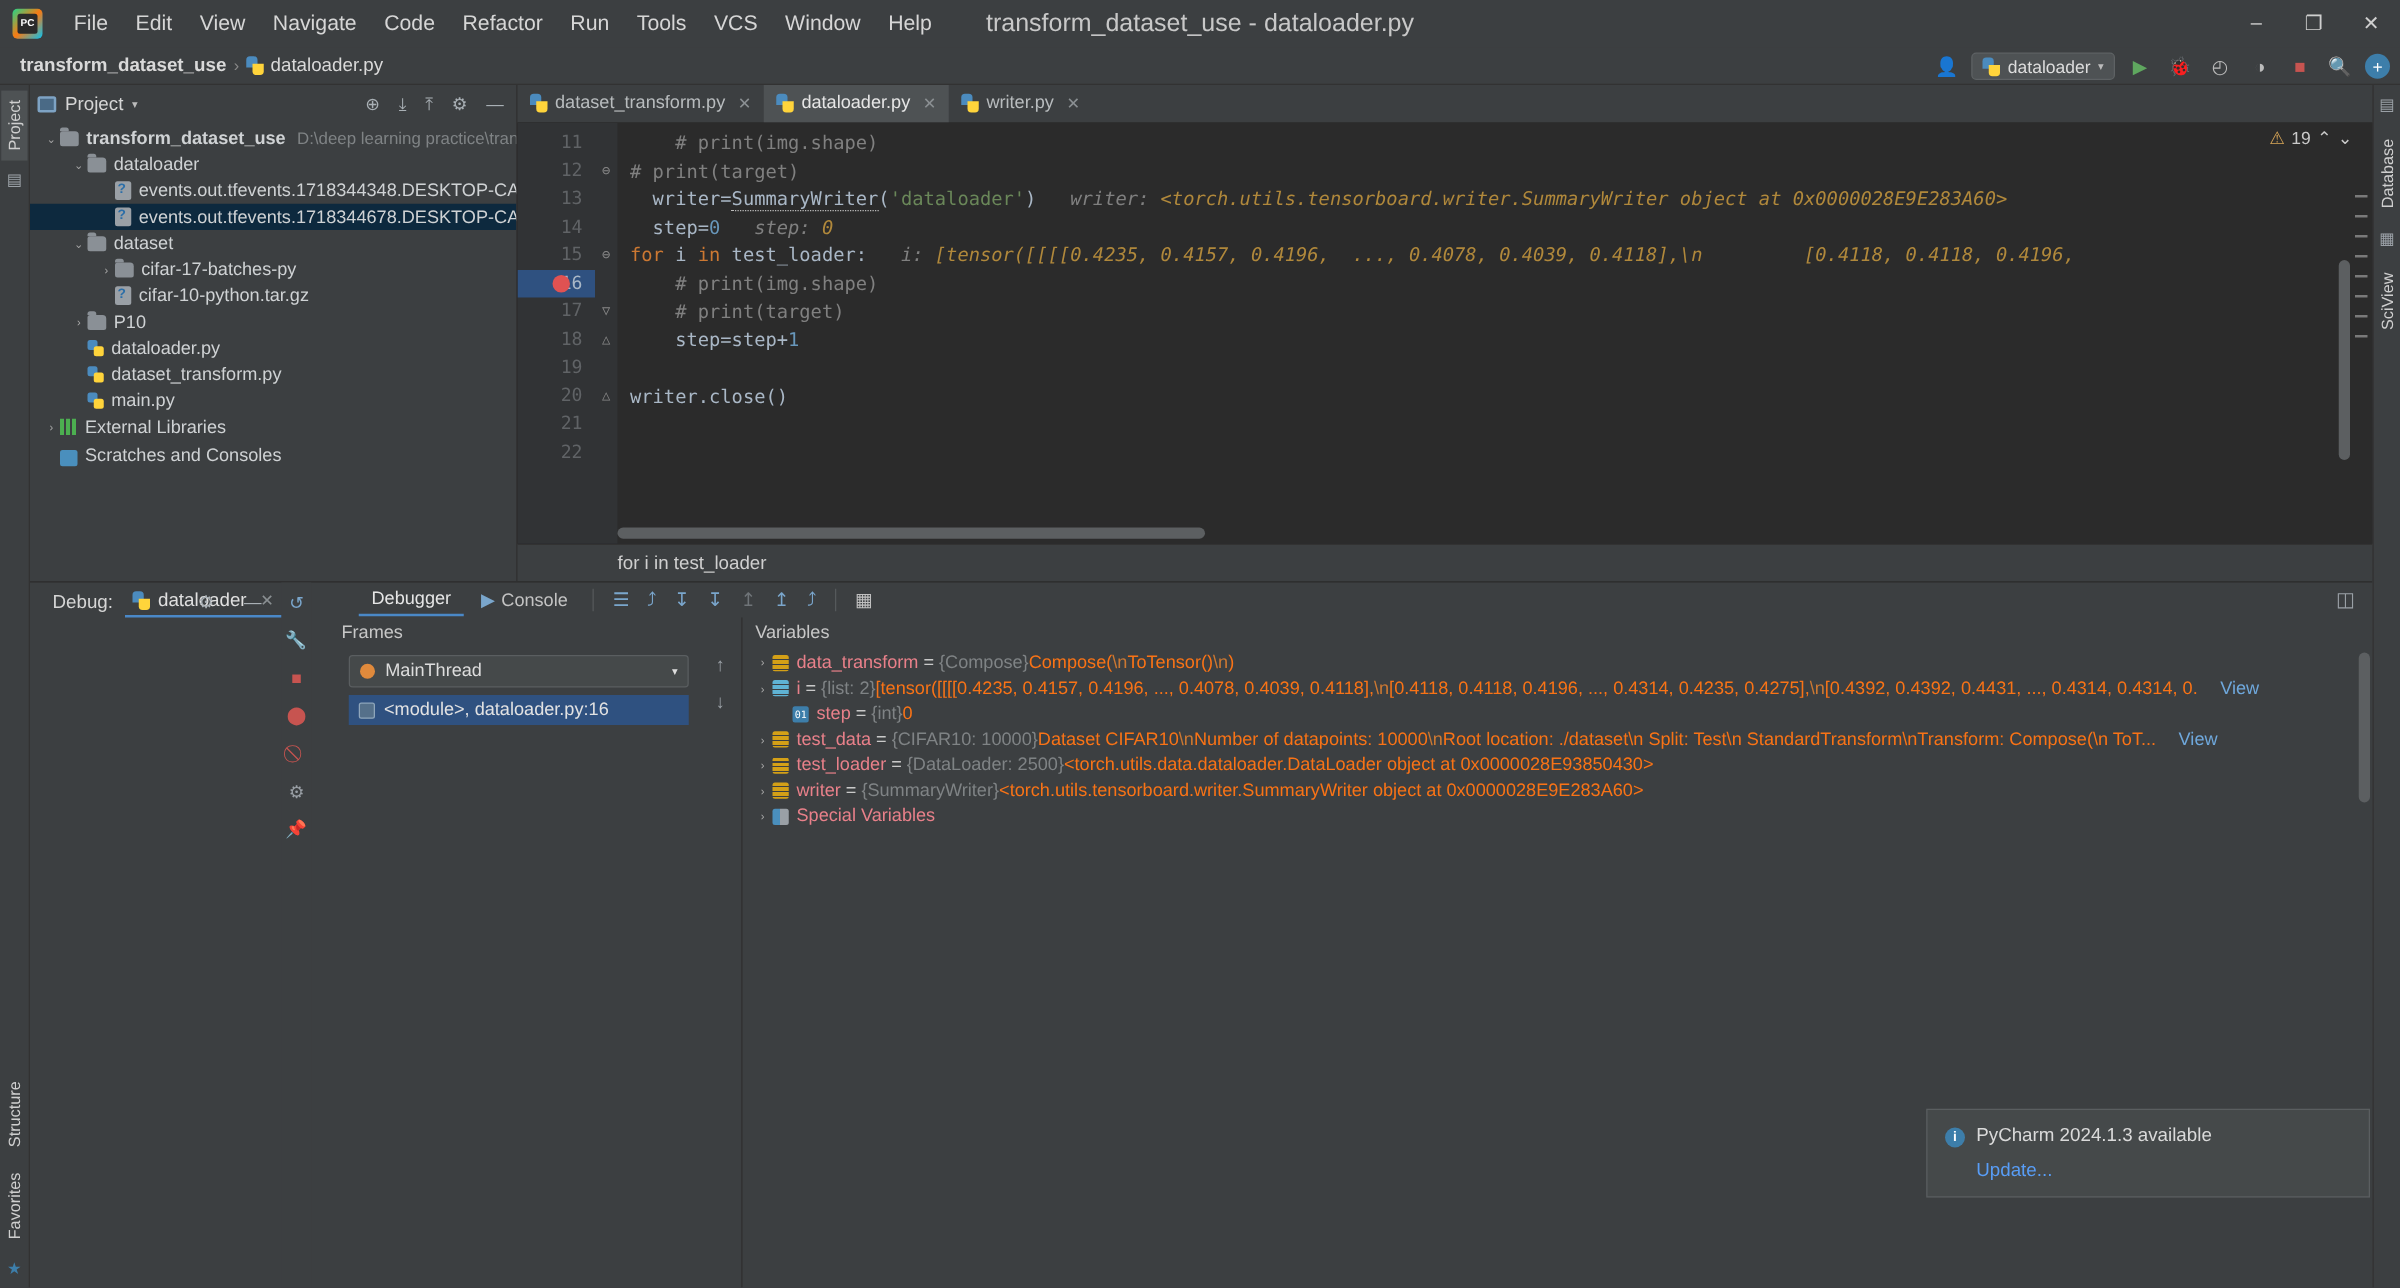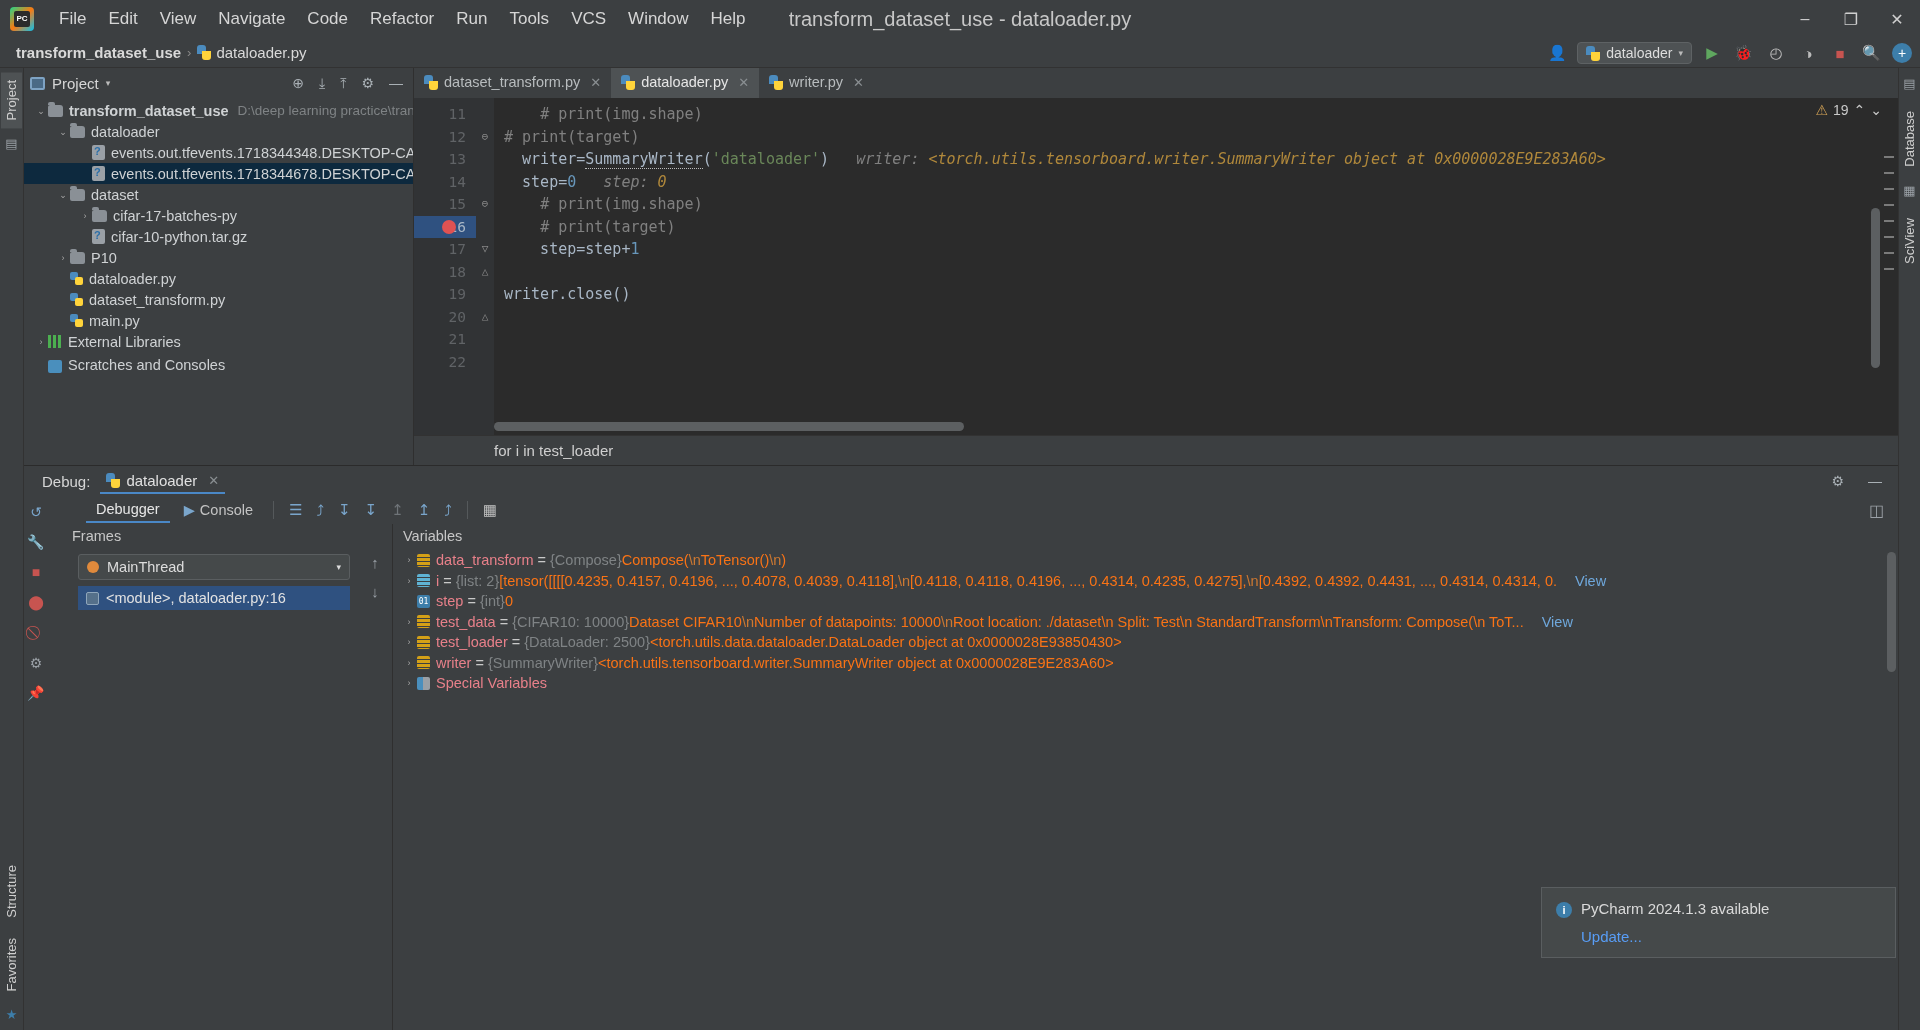--- a/index.html
+++ b/index.html
@@ -102,21 +102,21 @@
   .insp{ position:absolute; right:16px; top:4px; display:flex; align-items:center; gap:5px; font-size:14px; color:#c9c9c9;}
   .warn-tri{ color:#d8a657; font-size:14px;}
   .scrollmarks{ position:absolute; right:4px; top:40px; width:10px;}
   .smark{ width:10px; height:2px; background:#7a7a7a; margin-bottom:14px;}
   .hscroll{ position:absolute; left:80px; bottom:4px; height:9px; width:470px; background:#5c5f61; border-radius:5px;}
   .vscroll{ position:absolute; right:18px; top:110px; width:9px; height:160px; background:#5c5f61; border-radius:5px;}
   .statusline{ height:30px; background:#3c3f41; flex:0 0 30px; display:flex; align-items:center;
     padding-left:80px; font-size:15px; color:#cfcfcf; border-top:1px solid #323232;}
 
   
-  .debugpanel{ flex:0 0 565px; display:flex; flex-direction:column; background:#3c3f41;
+  .debugpanel{ flex:0 0 565px; display:flex; flex-direction:row; background:#3c3f41;
     border-top:1px solid #2b2b2b; min-height:0;}
   .dbg-head{ height:30px; display:flex; align-items:center; padding-left:18px; gap:10px;
     flex:0 0 30px; position:relative;}
   .dbg-head .lbl{font-size:15px;color:#d6d6d6;}
   .dbg-tab{ display:flex;align-items:center;gap:6px;font-size:15px;color:#e0e0e0;
     border-bottom:2px solid #4a88c7; padding:4px 6px 3px;}
   .dbg-head .right{position:absolute;right:12px;display:flex;gap:16px;align-items:center;}
   .dbg-body{ flex:1; display:flex; min-height:0;}
   .dbg-leftrail{ width:24px; background:#3c3f41; display:flex; flex-direction:column;
     align-items:center; padding-top:8px; gap:14px;}
@@ -143,21 +143,21 @@
   .vars{ flex:1; display:flex; flex-direction:column; min-width:0;}
   .vars-hd{ height:26px; font-size:14.5px; color:#c7c7c7; padding:4px 0 0 10px; flex:0 0 26px;}
   .vlist{ flex:1; overflow:hidden; font-size:14.5px;}
   .vrow{ height:20.5px; display:flex; align-items:center; white-space:nowrap; color:#c9c9c9;
     padding-left:8px; line-height:20.5px;}
   .vexp{ width:16px; text-align:center; font-size:9px; color:#a8a8a8; flex:0 0 16px;}
   .vico{ width:13px;height:13px;margin-right:6px;flex:0 0 13px;background:#c9a227;border-radius:2px;
     background:repeating-linear-gradient(180deg,#d4a017 0 3px,#3c3f41 3px 4px);}
   .vico.list{ background:repeating-linear-gradient(180deg,#5fb3d4 0 3px,#3c3f41 3px 4px);}
   .vico.int{ background:#3d7eaa; border-radius:2px; color:#fff; font-size:8px; text-align:center;
-    line-height:13px; font-family:"DejaVu Sans Mono",monospace;}
+    line-height:13px; font-family:"DejaVu Sans Mono",monospace;margin-left:16px;}
   .vico.sp{ background:linear-gradient(90deg,#4a8fbd 0 6px,#9aa0a6 6px 13px); border-radius:2px;}
   .vname{ color:#e8808a; }
   .veq{ color:#c9c9c9; margin:0 4px;}
   .vtype{ color:#7f8385;}
   .vval{ color:#f97316;}
   .esc{ color:#cc7832;}
   .viewlink{ color:#6fa8dc; margin-left:18px;}
   .vscroll2{ position:absolute; right:2px; top:0; width:9px; height:120px; background:#5c5f61; border-radius:5px;}
 
   
@@ -360,20 +360,21 @@
                 <div class="fmark"></div>
                 <div class="fmark">△</div>
                 <div class="fmark"></div>
                 <div class="fmark"></div>
               </div>
             <div class="codearea" id="codearea">
                 <div class="cline">    <span class="c"># print(img.shape)</span></div>
                 <div class="cline"><span class="c"># print(target)</span></div>
                 <div class="cline">  writer=<span class="err">SummaryWriter</span>(<span class="s">'dataloader'</span>)   <span class="dbgname">writer:</span> <span class="dbg">&lt;torch.utils.tensorboard.writer.SummaryWriter object at 0x0000028E9E283A60&gt;</span></div>
                 <div class="cline">  step=<span class="n">0</span>   <span class="dbgname">step:</span> <span class="dbg">0</span></div>
+                <div class="cline"><span class="k">for</span> i <span class="k">in</span> test_loader:   <span class="dbgname">i:</span> <span class="dbg">[tensor([[[[0.4235, 0.4157, 0.4196,  ..., 0.4078, 0.4039, 0.4118],\n         [0.4118, 0.4118, 0.4196,</span></div>
                 <div class="cline">    <span class="c"># print(img.shape)</span></div>
                 <div class="cline">    <span class="c"># print(target)</span></div>
                 <div class="cline">    step=step+<span class="n">1</span></div>
                 <div class="cline">&nbsp;</div>
                 <div class="cline">writer.close()</div>
               </div>
             <div class="insp">
               <span class="warn-tri">⚠</span>
               <span>19</span>
               <span>⌃</span>

